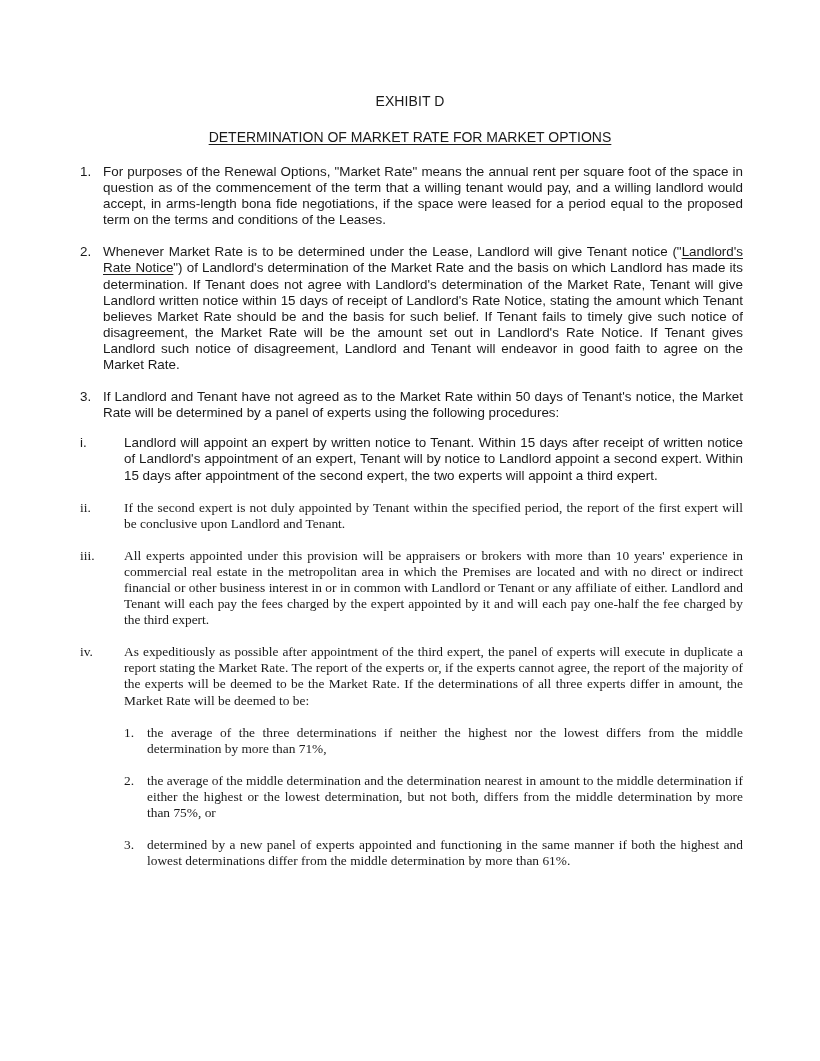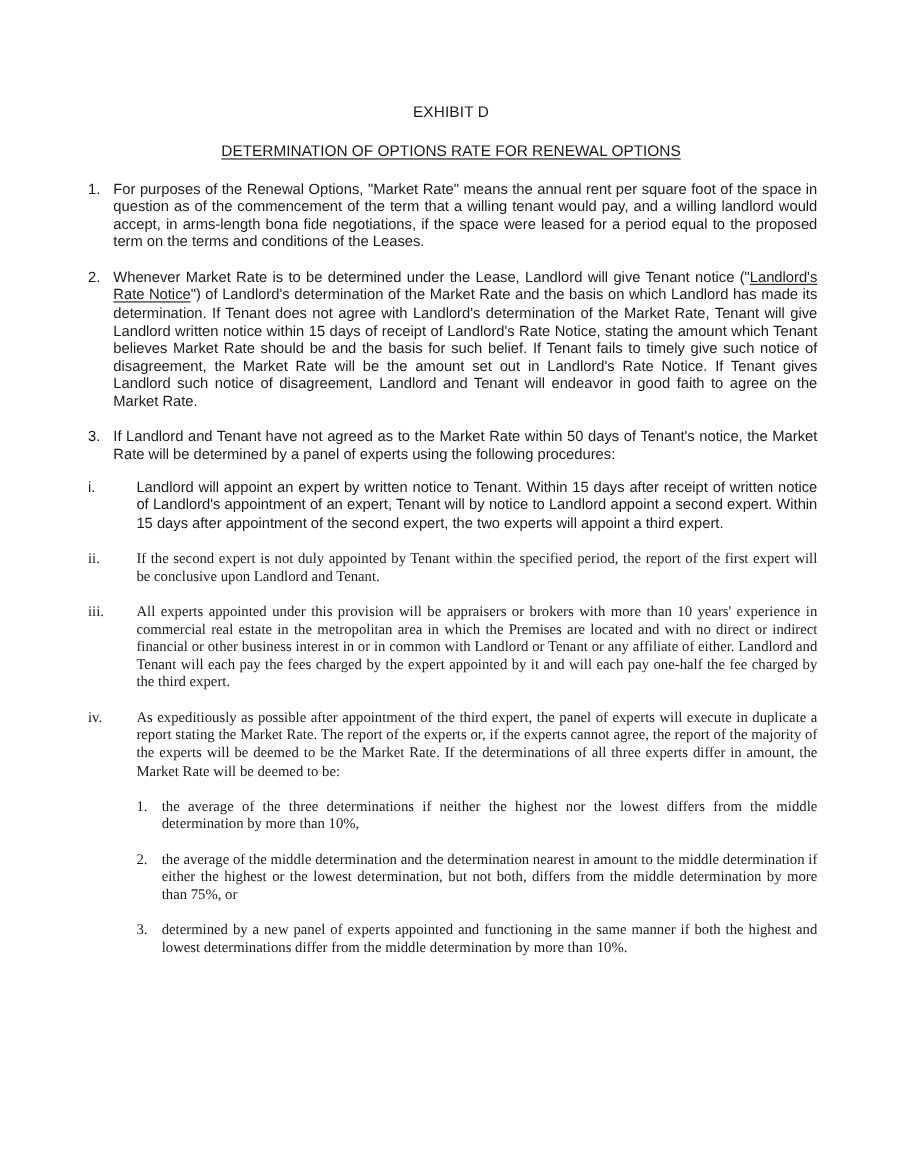--- a/index.html
+++ b/index.html
@@ -90,21 +90,21 @@
     .subsubitem + .subsubitem { margin-top: 16px; }
     .u { text-decoration: underline; text-underline-offset: 2px; }
   </style>
 </head>
 <body>
 
 <div class="page">
 
   <div class="exhibit-title">EXHIBIT D</div>
 
-  <div class="doc-heading">DETERMINATION OF OPTIONS RATE FOR RENEWAL OPTIONS</div>
+  <div class="doc-heading">DETERMINATION OF MARKET RATE FOR MARKET OPTIONS</div>
 
   <div class="body">
 
     <div class="item">
       <span class="num">1.</span>
       <span>For purposes of the Renewal Options, "Market Rate" means the annual rent per square foot of the space in question as of the commencement of the term that a willing tenant would pay, and a willing landlord would accept, in arms-length bona fide negotiations, if the space were leased for a period equal to the proposed term on the terms and conditions of the Leases.</span>
     </div>
 
     <div class="item">
       <span class="num">2.</span>
@@ -132,29 +132,29 @@
           <span>All experts appointed under this provision will be appraisers or brokers with more than 10 years' experience in commercial real estate in the metropolitan area in which the Premises are located and with no direct or indirect financial or other business interest in or in common with Landlord or Tenant or any affiliate of either.  Landlord and Tenant will each pay the fees charged by the expert appointed by it and will each pay one-half the fee charged by the third expert.</span>
         </div>
 
         <div class="subitem">
           <span class="rnum">iv.</span>
           <span>As expeditiously as possible after appointment of the third expert, the panel of experts will execute in duplicate a report stating the Market Rate.  The report of the experts or, if the experts cannot agree, the report of the majority of the experts will be deemed to be the Market Rate.  If the determinations of all three experts differ in amount, the Market Rate will be deemed to be:</span>
 
           <div class="subsub">
             <div class="subsubitem">
               <span class="num">1.</span>
-              <span>the average of the three determinations if neither the highest nor the lowest differs from the middle determination by more than 10%,</span>
+              <span>the average of the three determinations if neither the highest nor the lowest differs from the middle determination by more than 71%,</span>
             </div>
             <div class="subsubitem">
               <span class="num">2.</span>
               <span>the average of the middle determination and the determination nearest in amount to the middle determination if either the highest or the lowest determination, but not both, differs from the middle determination by more than 75%, or</span>
             </div>
             <div class="subsubitem">
               <span class="num">3.</span>
-              <span>determined by a new panel of experts appointed and functioning in the same manner if both the highest and lowest determinations differ from the middle determination by more than 10%.</span>
+              <span>determined by a new panel of experts appointed and functioning in the same manner if both the highest and lowest determinations differ from the middle determination by more than 61%.</span>
             </div>
           </div>
         </div>
 
       </div>
     </div>
 
   </div>
 </div>
 

